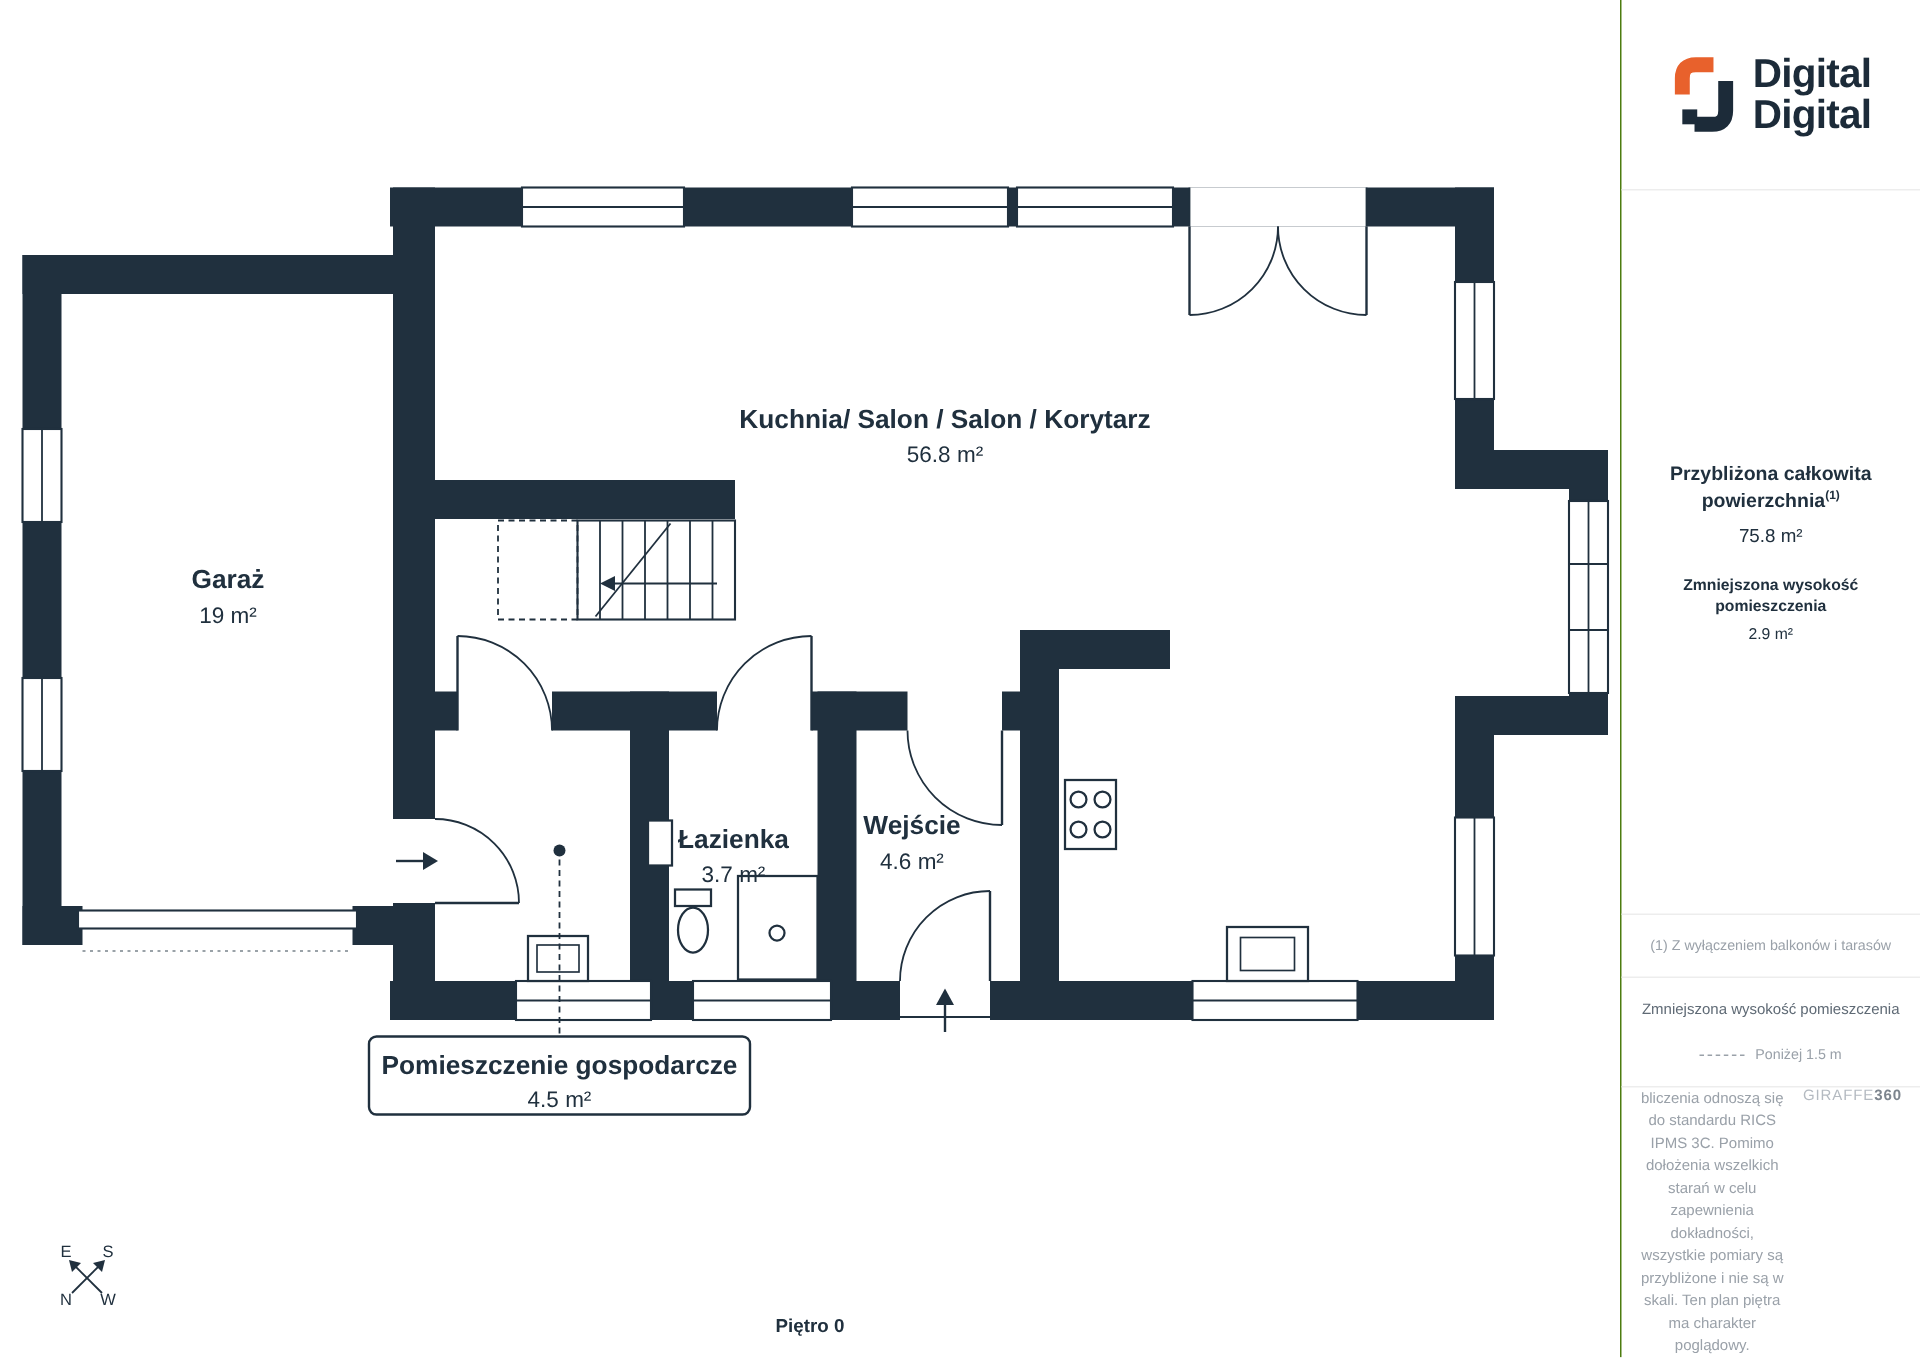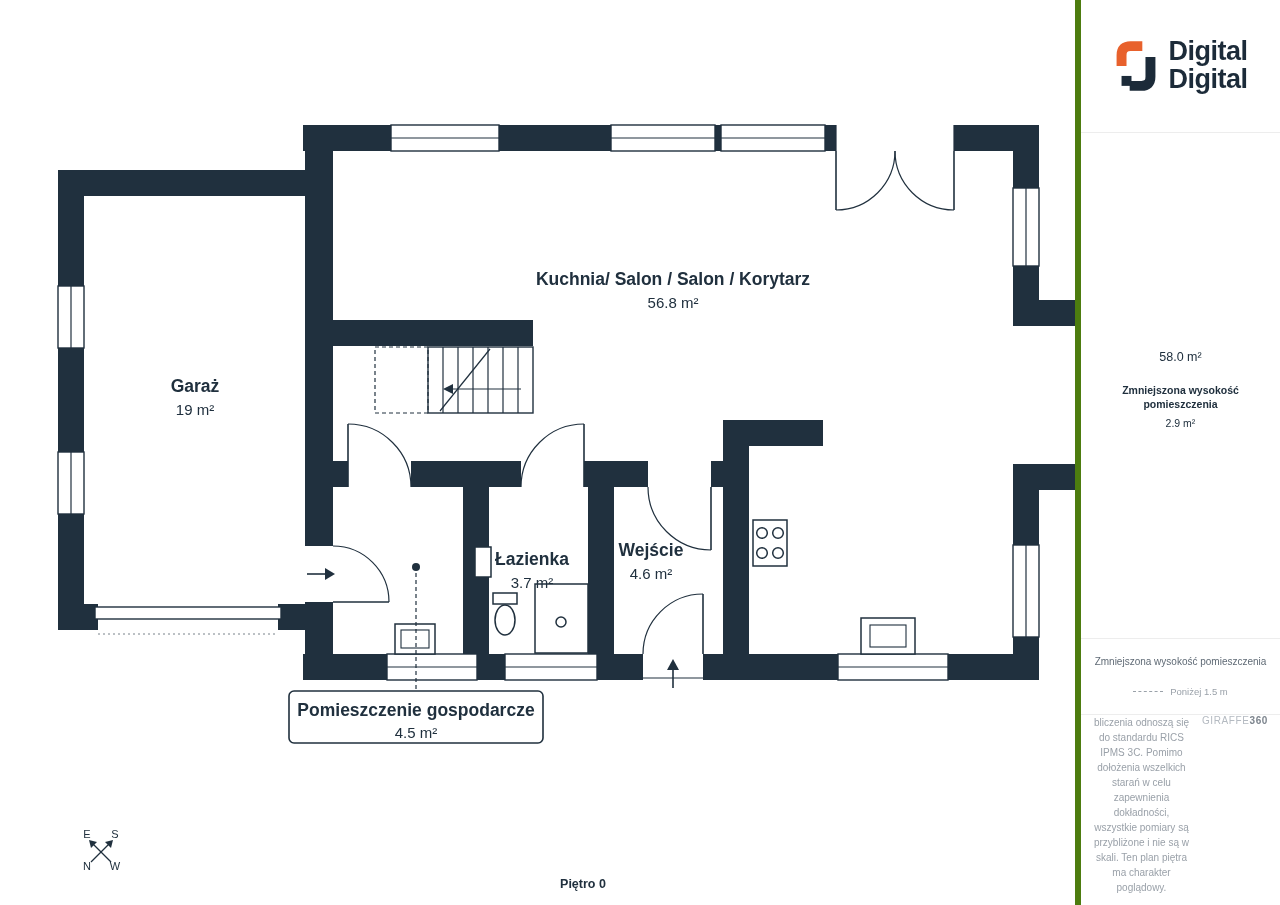--- a/index.html
+++ b/index.html
@@ -1,38 +1,38 @@
 <!DOCTYPE html>
 <html><head>
 <meta charset="utf-8">
 <style>
   html,body{margin:0;padding:0;background:#fff;}
   body{font-family:"Liberation Sans",sans-serif;color:#20303e;}
   .page{position:relative;width:1280px;height:905px;background:#fff;overflow:hidden;}
-  .plan-area{position:absolute;left:0;top:0;width:1080px;height:905px;padding-left:43px;}
+  .plan-area{position:absolute;left:0;top:0;width:1080px;height:905px;}
   svg text{font-family:"Liberation Sans",sans-serif;}
   .wall rect{fill:#20303e;}
   .win rect{fill:#fff;stroke:#20303e;stroke-width:1.4;}
   .win line{stroke:#20303e;stroke-width:1.2;}
   .opening{fill:#fff;stroke:none;}
   .ln{stroke:#20303e;stroke-width:1.6;fill:none;}
   .thin{stroke:#20303e;stroke-width:1.2;fill:none;}
   .fixture rect,.fixture ellipse,.fixture circle{fill:#fff;stroke:#20303e;stroke-width:1.5;}
   .fixture .inner{stroke-width:1.1;}
   .dashed{stroke:#20303e;stroke-width:1.2;fill:none;stroke-dasharray:4 3;}
   .dot{fill:#20303e;}
   .arrowhead{fill:#20303e;stroke:none;}
   .room{font-size:17.5px;font-weight:600;fill:#20303e;text-anchor:middle;}
   .areaTxt{font-size:15px;font-weight:400;fill:#20303e;text-anchor:middle;}
   .floorTxt{font-size:12.5px;font-weight:700;fill:#20303e;text-anchor:middle;}
   .cmp{font-size:11px;fill:#20303e;text-anchor:middle;}
   .labelbox{fill:#fff;stroke:#20303e;stroke-width:1.6;}
 
   .sidebar{position:absolute;right:0;top:0;width:199px;height:905px;background:#fff;
-    border-left:6px solid #4d7c0f;display:flex;flex-direction:column;}
+    border-left:1px solid #4d7c0f;display:flex;flex-direction:column;}
   .logo-row{height:132px;display:flex;align-items:center;justify-content:center;gap:9px;}
   .logo-icon{width:46px;height:56px;}
   .lg-orange{stroke:#e8612c;stroke-width:11;fill:none;}
   .lg-navy{stroke:#1c2b39;stroke-width:11;fill:none;}
   .lg-navy-fill{fill:#1c2b39;}
   .logo-text{display:flex;flex-direction:column;font-size:27px;font-weight:800;
     color:#1c2b39;line-height:1.02;letter-spacing:-0.5px;}
   .info{height:506px;border-top:1px solid #ededed;display:flex;flex-direction:column;
     justify-content:center;align-items:center;text-align:center;padding:0 14px;box-sizing:border-box;}
   .i-title{font-size:13px;font-weight:700;line-height:1.35;}
@@ -265,25 +265,29 @@
         <path class="lg-navy" d="M41 21 V43 Q41 53 31 53 H18"></path>
         <rect class="lg-navy-fill" x="9" y="42" width="11" height="11"></rect>
       </svg>
       <div class="logo-text">
         <span>Digital</span>
         <span>Digital</span>
       </div>
     </div>
 
     <div class="info">
-      <div class="i-value">58.0 m²</div>
+      <div class="i-title">
+        <span>Przybliżona całkowita powierzchnia</span><sup>(1)</sup>
+      </div>
+      <div class="i-value">75.8 m²</div>
       <div class="i-sub">Zmniejszona wysokość pomieszczenia</div>
       <div class="i-subvalue">2.9 m²</div>
     </div>
 
+    <div class="footnote">(1) Z wyłączeniem balkonów i tarasów</div>
 
     <div class="legend">
       <div class="lg-title">Zmniejszona wysokość pomieszczenia</div>
       <div class="lg-row">
         <span class="dash-sample"></span>
         <span>Poniżej 1.5 m</span>
       </div>
     </div>
 
     <div class="disclaimer-wrap">

